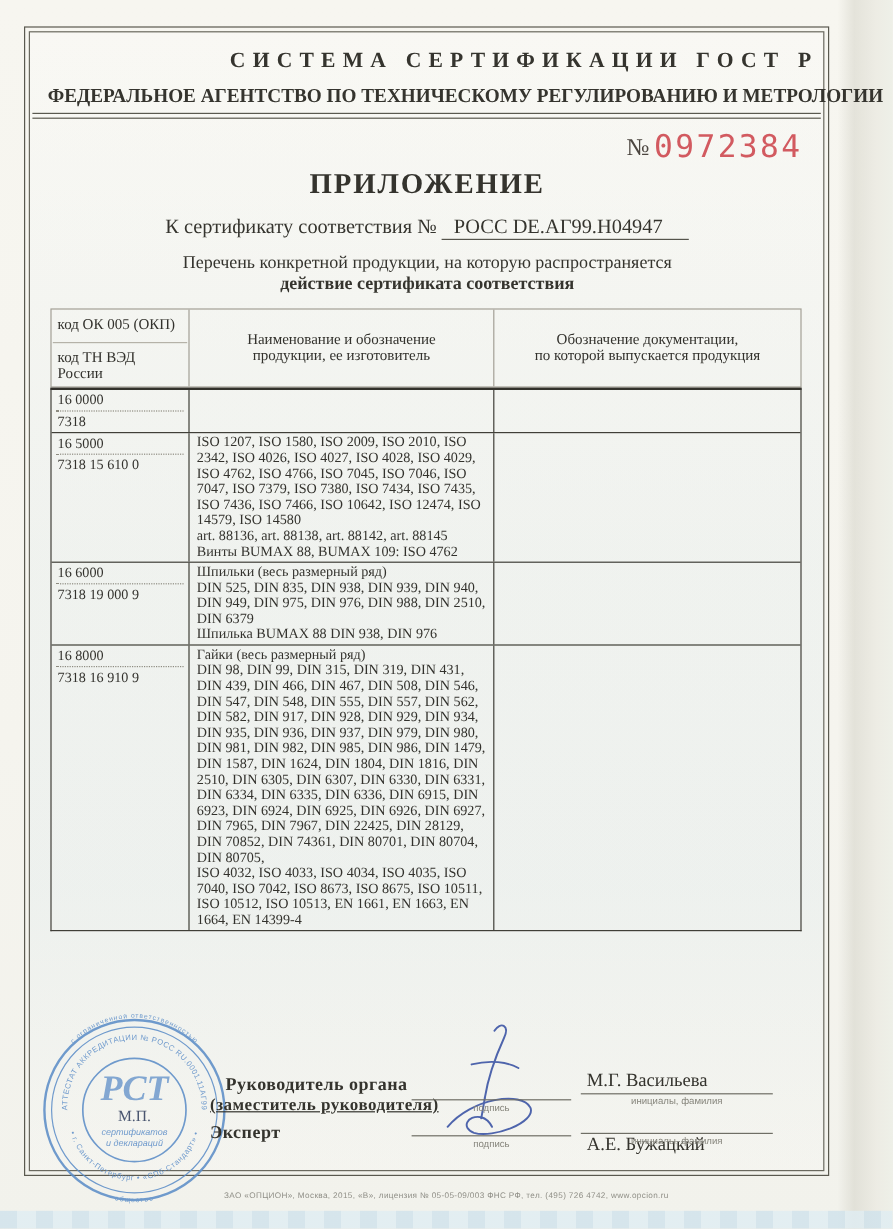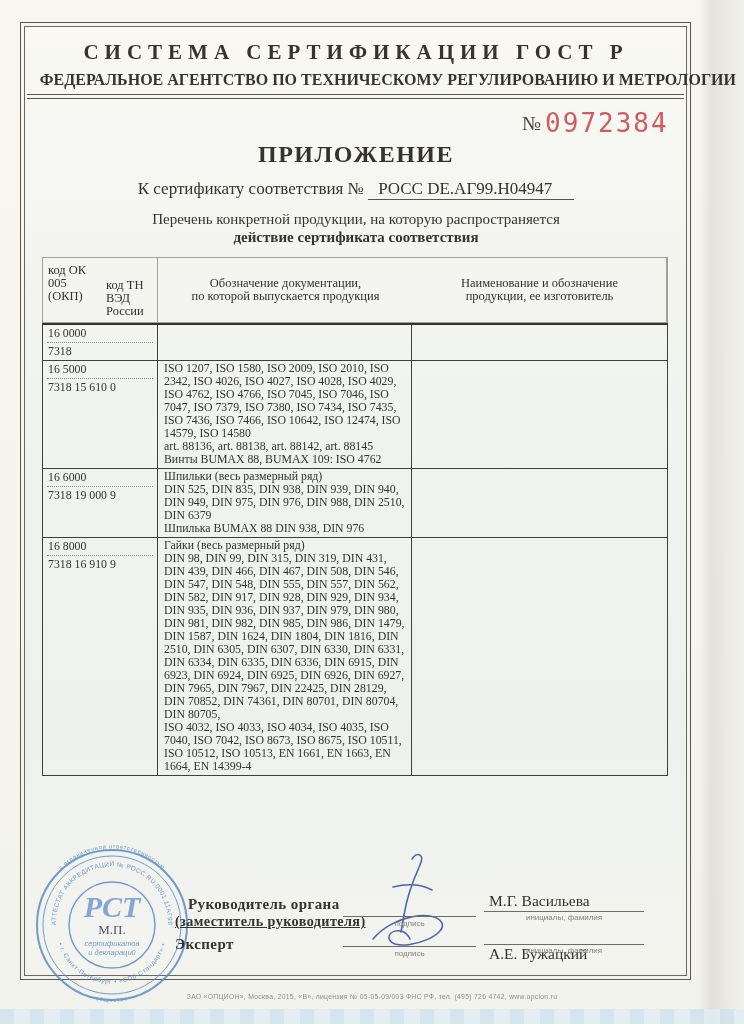--- a/index.html
+++ b/index.html
@@ -11,22 +11,22 @@
   .edge-right{position:absolute;right:0;top:0;width:46px;height:100%;
     background:linear-gradient(90deg,rgba(214,213,203,.0),rgba(205,204,192,.45) 30%,rgba(236,235,227,.9) 70%,#eef0e8);}
   .edge-bottom{position:absolute;left:0;bottom:0;width:100%;height:15px;
     background:repeating-linear-gradient(90deg,#cfe2ec 0 14px,#dfedf3 14px 30px);opacity:.8;}
   .frame-outer{position:absolute;left:20px;top:22px;width:671px;height:958px;
     border:1.5px solid #5a594f;padding:3px;box-sizing:border-box;}
   .frame-inner{width:100%;height:100%;border:1px solid #6a695f;box-sizing:border-box;
     background:linear-gradient(180deg,rgba(255,255,255,.25),rgba(214,232,240,.18) 45%,rgba(214,232,240,.22) 75%,rgba(255,255,255,.15));}
   .rule{position:absolute;left:27px;width:657px;border-top:1.2px solid #5a594f;height:0;}
 
-  .org-line1{position:absolute;left:30px;width:652px;top:40px;text-align:center;
-    font-size:21px;font-weight:bold;letter-spacing:6px;color:#35342e;white-space:nowrap;}
+  .org-line1{position:absolute;left:30px;width:652px;top:40px;text-align:right;
+    font-size:18px;font-weight:bold;letter-spacing:6px;color:#35342e;white-space:nowrap;}
   .org-line2{position:absolute;left:30px;width:652px;top:70px;text-align:center;
     font-size:16.5px;font-weight:bold;color:#35342e;white-space:nowrap;transform:scaleX(.97);}
 
   .blank-no{position:absolute;left:522px;top:108px;white-space:nowrap;}
   .blank-no .nosign{font-size:20px;color:#4c4640;vertical-align:2px;}
   .blank-no .digits{font-family:"DejaVu Sans Mono",monospace;font-size:26px;letter-spacing:2px;color:#d25a60;}
 
   .doc-title{position:absolute;left:30px;width:652px;top:141px;text-align:center;
     font-size:24px;font-weight:bold;letter-spacing:1.5px;color:#34332d;}
   .cert-line{position:absolute;left:30px;width:652px;top:179px;text-align:center;font-size:17px;color:#35342e;}
@@ -35,21 +35,21 @@
   .desc-line2{position:absolute;left:30px;width:652px;top:229px;text-align:center;font-size:15px;font-weight:bold;color:#35342e;}
 
   
   .tbl{position:absolute;left:42px;top:257px;width:626px;font-size:11.8px;line-height:13px;}
   .tr{display:flex;align-items:stretch;}
   .td{box-sizing:border-box;}
   .c1{width:115px;flex:none;}
   .c2{width:254px;flex:none;}
   .c3{flex:1;}
   .thead{height:64px;border:1px solid #a3a096;}
-  .thead .c1{border-right:1px solid #a3a096;display:flex;flex-direction:row;font-size:12.5px;}
+  .thead .c1{border-right:1px solid #a3a096;display:flex;flex-direction:column;font-size:12.5px;}
   .thead .c2{border-right:1px solid #a3a096;}
   .thead .hcell{display:flex;align-items:center;justify-content:center;text-align:center;white-space:pre-line;font-size:12.5px;}
   .okp-h{padding:6px 5px 2px 5px;flex:1;}
   .c1div{border-top:1px solid #b5b2a8;margin:0 1px;}
   .tnved-h{padding:6px 5px 4px 5px;flex:1;display:flex;align-items:flex-end;}
   .tbody{border:1.6px solid #403f38;border-top:2.2px solid #32312b;}
   .tbody .tr{border-top:1px solid #403f38;}
   .tbody .tr:first-child{border-top:none;}
   .tbody .c1{border-right:1px solid #403f38;padding:1px 4px 2px 4px;}
   .tbody .c2{border-right:1px solid #403f38;padding:1px 5px 2px 6px;white-space:pre-line;}
@@ -100,24 +100,24 @@
   <div class="desc-line1">Перечень конкретной продукции, на которую распространяется</div>
   <div class="desc-line2">действие сертификата соответствия</div>
 
   <div class="tbl">
     <div class="tr thead">
       <div class="td c1">
         <div class="okp-h">код ОК 005 (ОКП)</div>
         <div class="c1div"></div>
         <div class="tnved-h">код ТН ВЭД России</div>
       </div>
+      <div class="td c2 hcell">Наименование и обозначение
+продукции, ее изготовитель</div>
       <div class="td c3 hcell">Обозначение документации,
 по которой выпускается продукция</div>
-      <div class="td c2 hcell">Наименование и обозначение
-продукции, ее изготовитель</div>
     </div>
     <div class="tbody">
       <div class="tr r1">
         <div class="td c1">
           <div class="okp">16 0000</div>
           <div class="tnved">7318</div>
         </div>
         <div class="td c2"></div>
         <div class="td c3"></div>
       </div>

